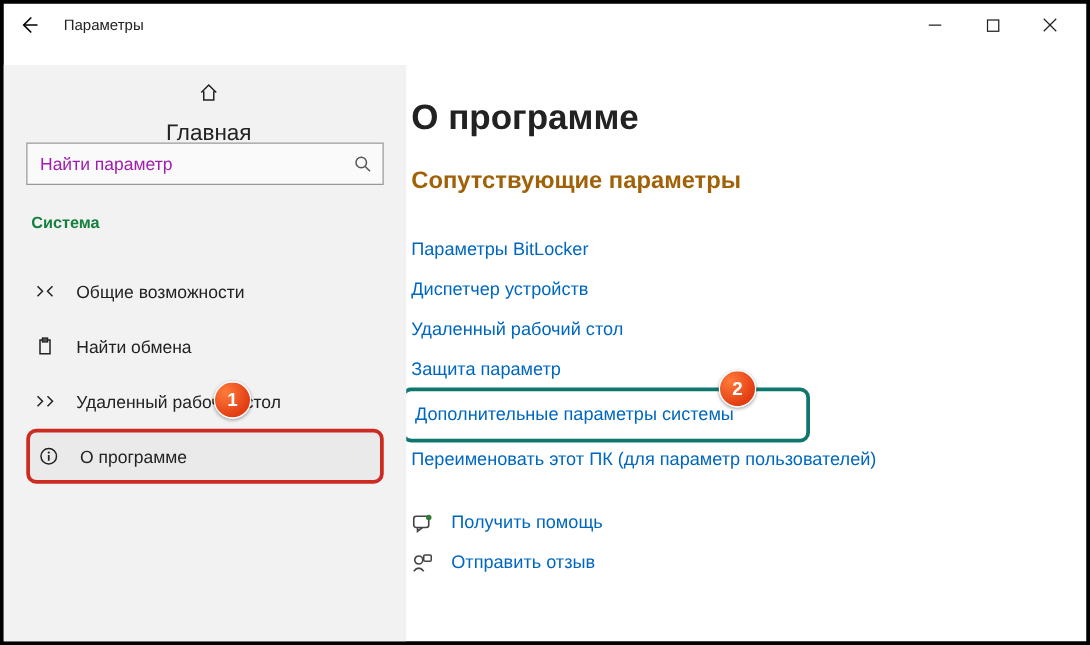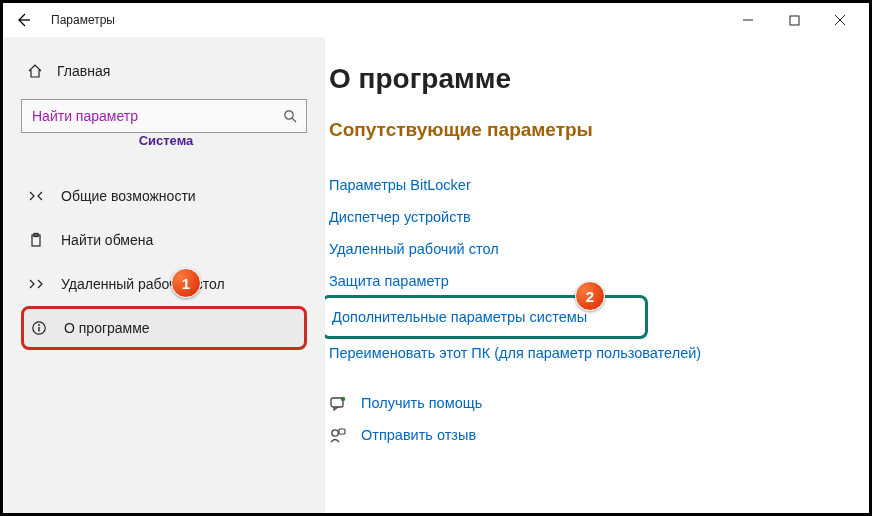--- a/index.html
+++ b/index.html
@@ -9,20 +9,21 @@
     width: 872px;
     height: 516px;
     overflow: hidden;
     border: 3px solid #000;
   }
   .window {
     width: 100%;
     height: 100%;
     display: flex;
     flex-direction: column;
+    gap: 15px;
   }
   .titlebar {
     height: 34px;
     display: flex;
     align-items: center;
     padding: 0 6px 0 12px;
     font-size: 12px;
     color: #222;
   }
   .titlebar .back { width: 22px; font-size: 16px; color: #000; cursor: pointer; }
@@ -42,39 +43,39 @@
     width: 322px;
     background: #f2f2f2;
     padding: 14px 18px 0 18px;
     display: flex;
     flex-direction: column;
     gap: 0;
   }
   .home-row {
     display: flex; align-items: center; gap: 14px;
     height: 40px; padding-left: 6px;
-    font-size: 14px; color: #222;
+    font-size: 18px; color: #222; flex-direction: column;
   }
   .searchbox {
     margin-top: 8px;
     height: 34px;
     border: 1px solid #999;
     background: #fafafa;
     display: flex; align-items: center;
     padding: 0 8px 0 10px;
     font-size: 14px; color: #666;
   }
   .searchbox .ph { flex:1; color:#a21caf; }
   .searchbox .sicon { color:#555; font-size: 14px; }
   .section-label {
+    margin-top: 22px;
     font-size: 13px;
     font-weight: 600;
-    color: #4c1d95;
-    padding-left: 4px;
-    text-align: center;
+    color: #15803d;
+    padding-left: 4px;
   }
   .navlist { margin-top: 26px; display:flex; flex-direction:column;justify-content:center; }
   .navitem {
     display:flex; align-items:center; gap: 16px;
     height: 44px; padding: 0 8px 0 6px;
     font-size: 14px; color: #222;
     position: relative;
     cursor: pointer;
   }
   .navitem .nicon { width: 18px; display:flex; justify-content:center; color:#222; }

